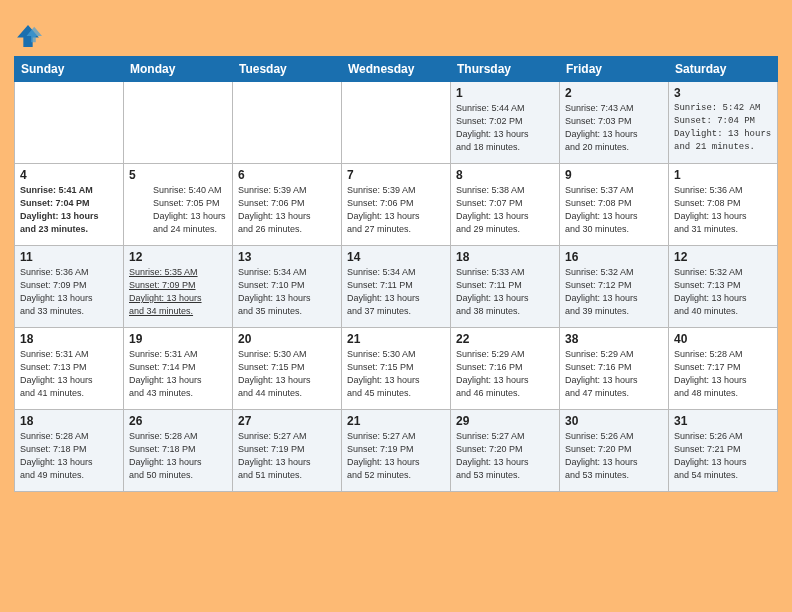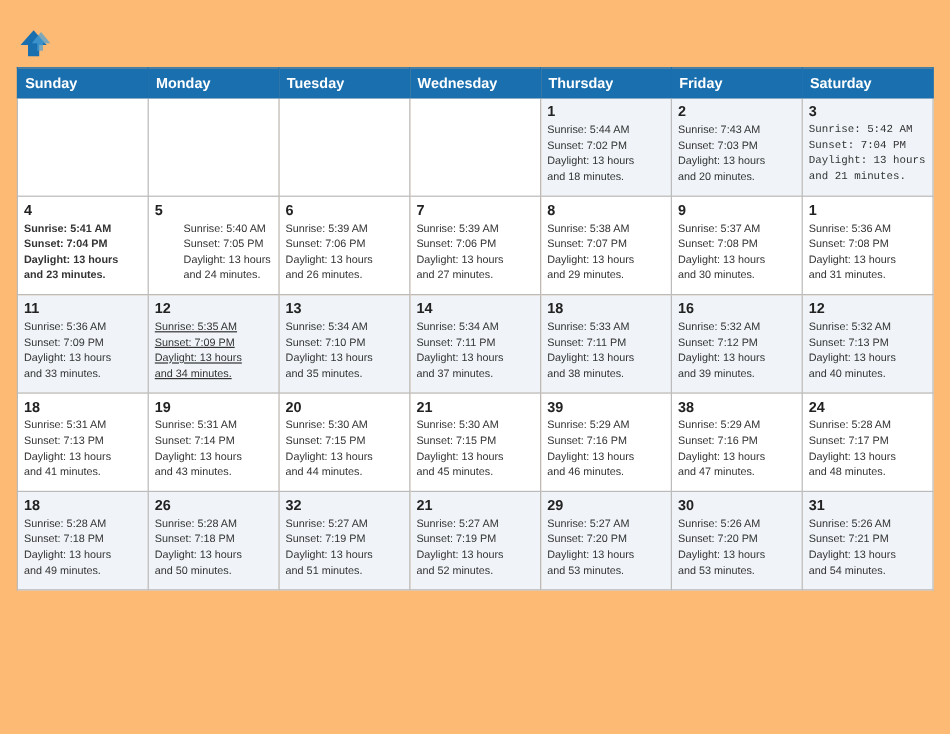--- a/index.html
+++ b/index.html
@@ -285,35 +285,35 @@
 and 44 minutes.</div>
           </td>
           <td>
             <span class="day-num">21</span>
             <div class="day-info" style="white-space: pre-line;">Sunrise: 5:30 AM
 Sunset: 7:15 PM
 Daylight: 13 hours
 and 45 minutes.</div>
           </td>
           <td>
-            <span class="day-num">39</span>
+            <span class="day-num">22</span>
             <div class="day-info" style="white-space: pre-line;">Sunrise: 5:29 AM
 Sunset: 7:16 PM
 Daylight: 13 hours
 and 46 minutes.</div>
           </td>
           <td>
             <span class="day-num">38</span>
             <div class="day-info" style="white-space: pre-line;">Sunrise: 5:29 AM
 Sunset: 7:16 PM
 Daylight: 13 hours
 and 47 minutes.</div>
           </td>
           <td>
-            <span class="day-num">24</span>
+            <span class="day-num">40</span>
             <div class="day-info" style="white-space: pre-line;">Sunrise: 5:28 AM
 Sunset: 7:17 PM
 Daylight: 13 hours
 and 48 minutes.</div>
           </td>
         </tr>
         <tr>
           <td>
             <span class="day-num">18</span>
             <div class="day-info" style="white-space: pre-line;">Sunrise: 5:28 AM
@@ -322,21 +322,21 @@
 and 49 minutes.</div>
           </td>
           <td>
             <span class="day-num">26</span>
             <div class="day-info" style="white-space: pre-line;">Sunrise: 5:28 AM
 Sunset: 7:18 PM
 Daylight: 13 hours
 and 50 minutes.</div>
           </td>
           <td>
-            <span class="day-num">32</span>
+            <span class="day-num">27</span>
             <div class="day-info" style="white-space: pre-line;">Sunrise: 5:27 AM
 Sunset: 7:19 PM
 Daylight: 13 hours
 and 51 minutes.</div>
           </td>
           <td>
             <span class="day-num">21</span>
             <div class="day-info" style="white-space: pre-line;">Sunrise: 5:27 AM
 Sunset: 7:19 PM
 Daylight: 13 hours

